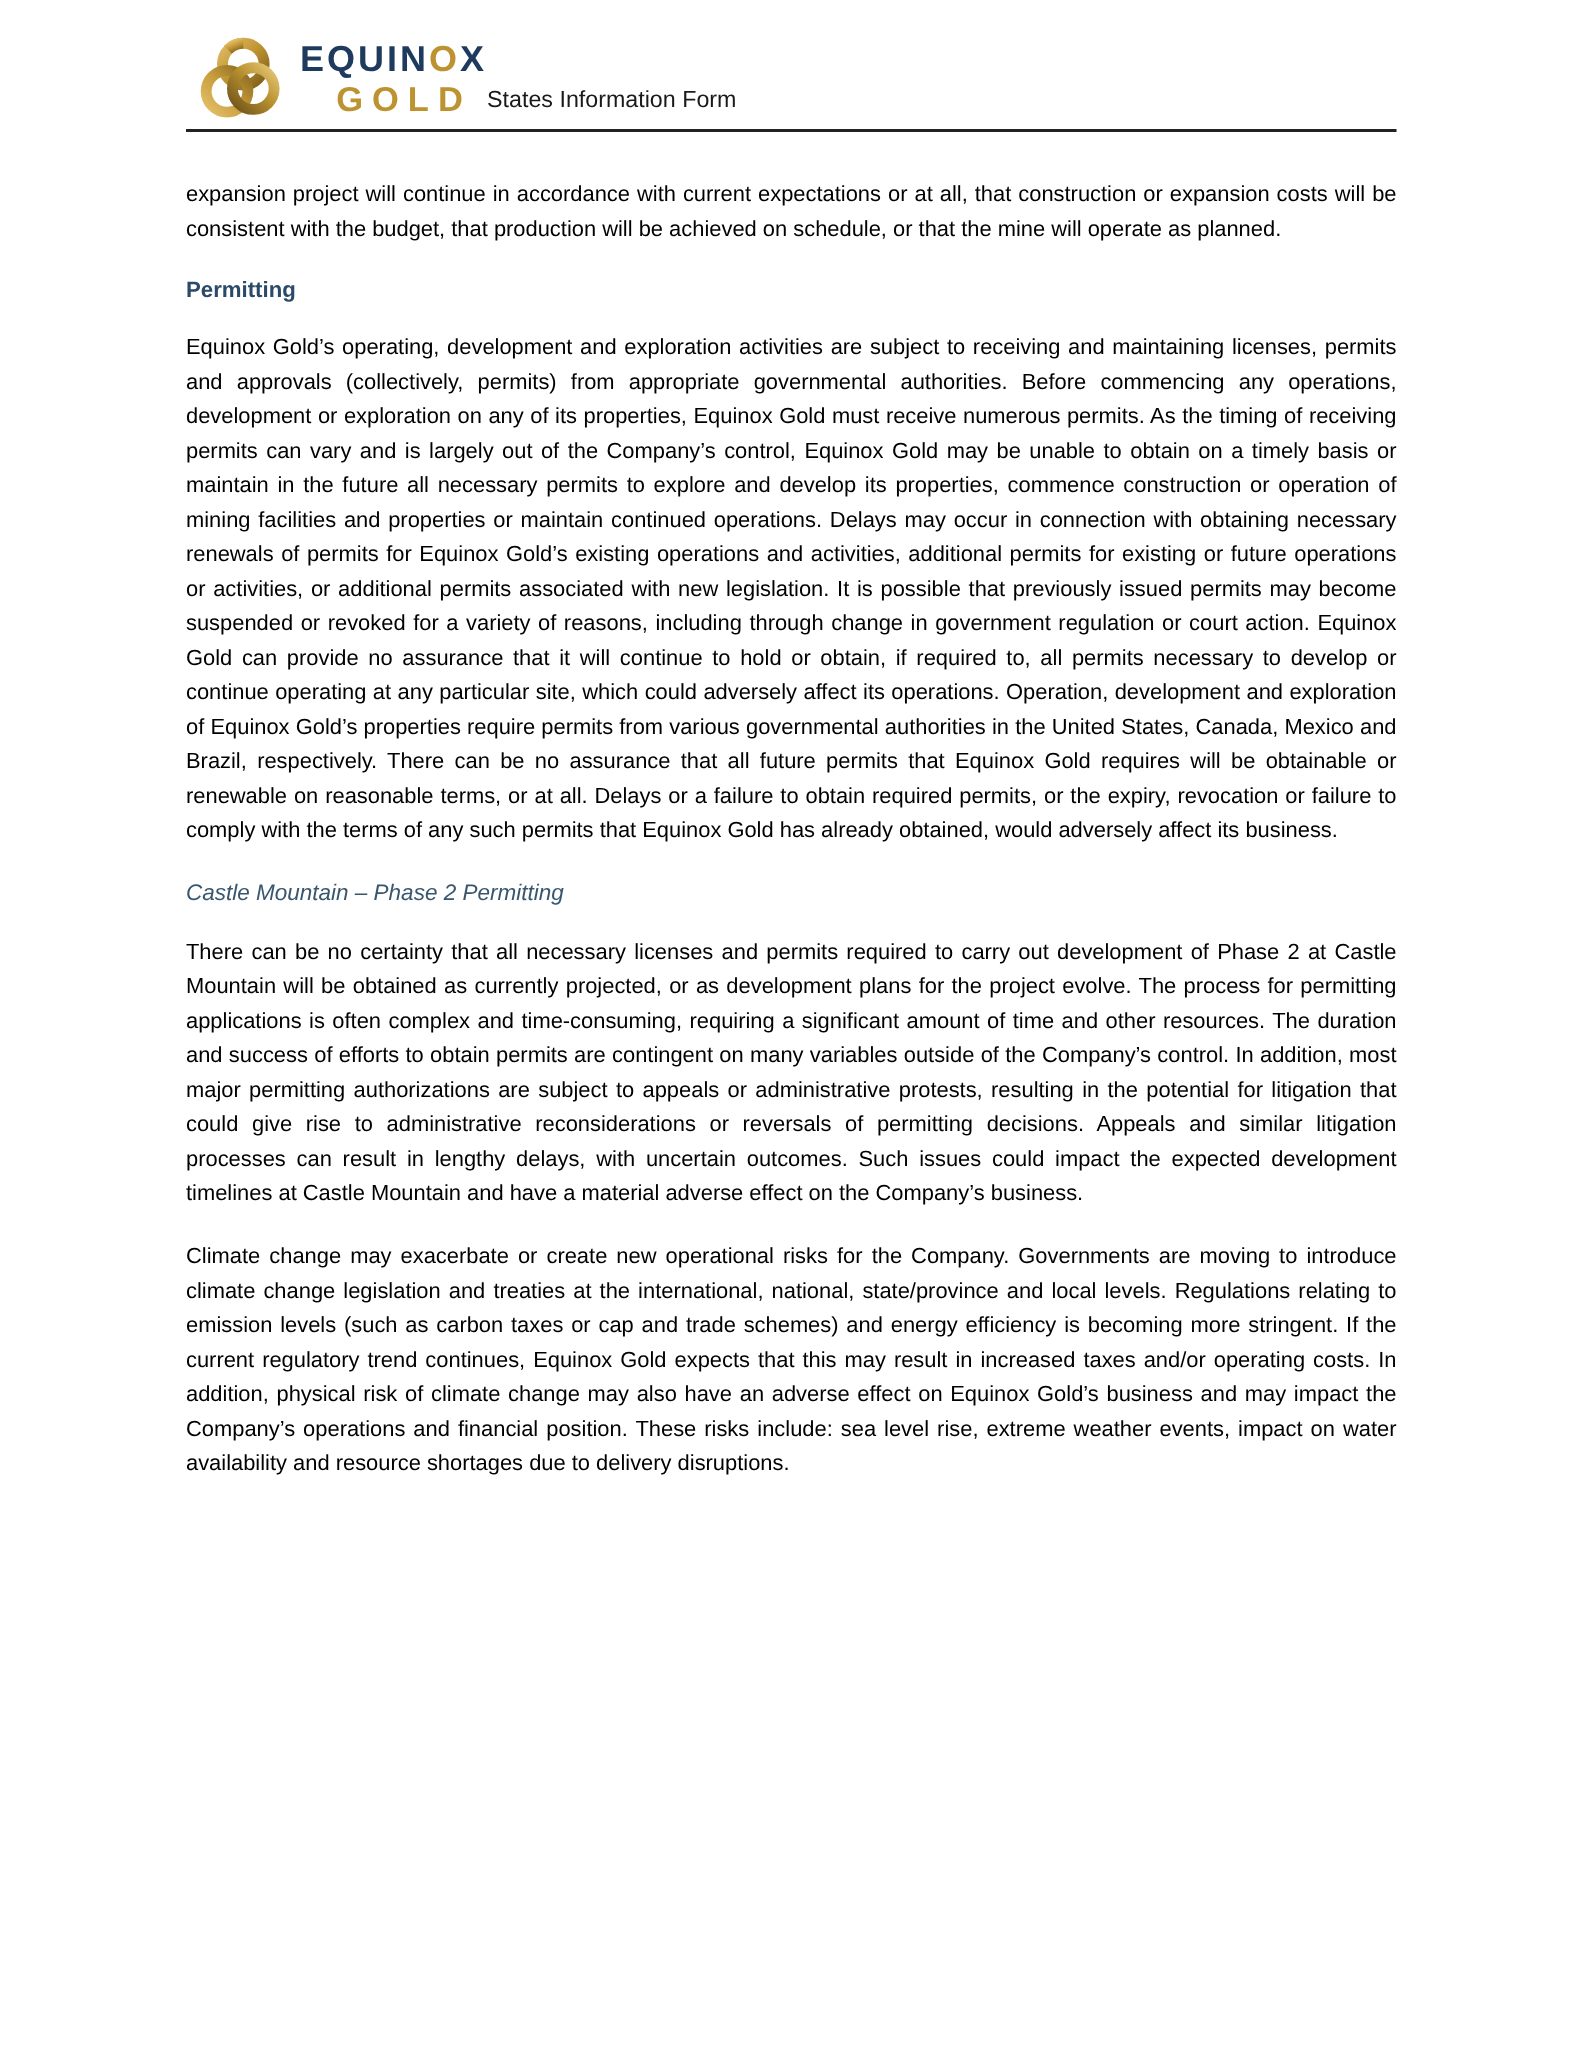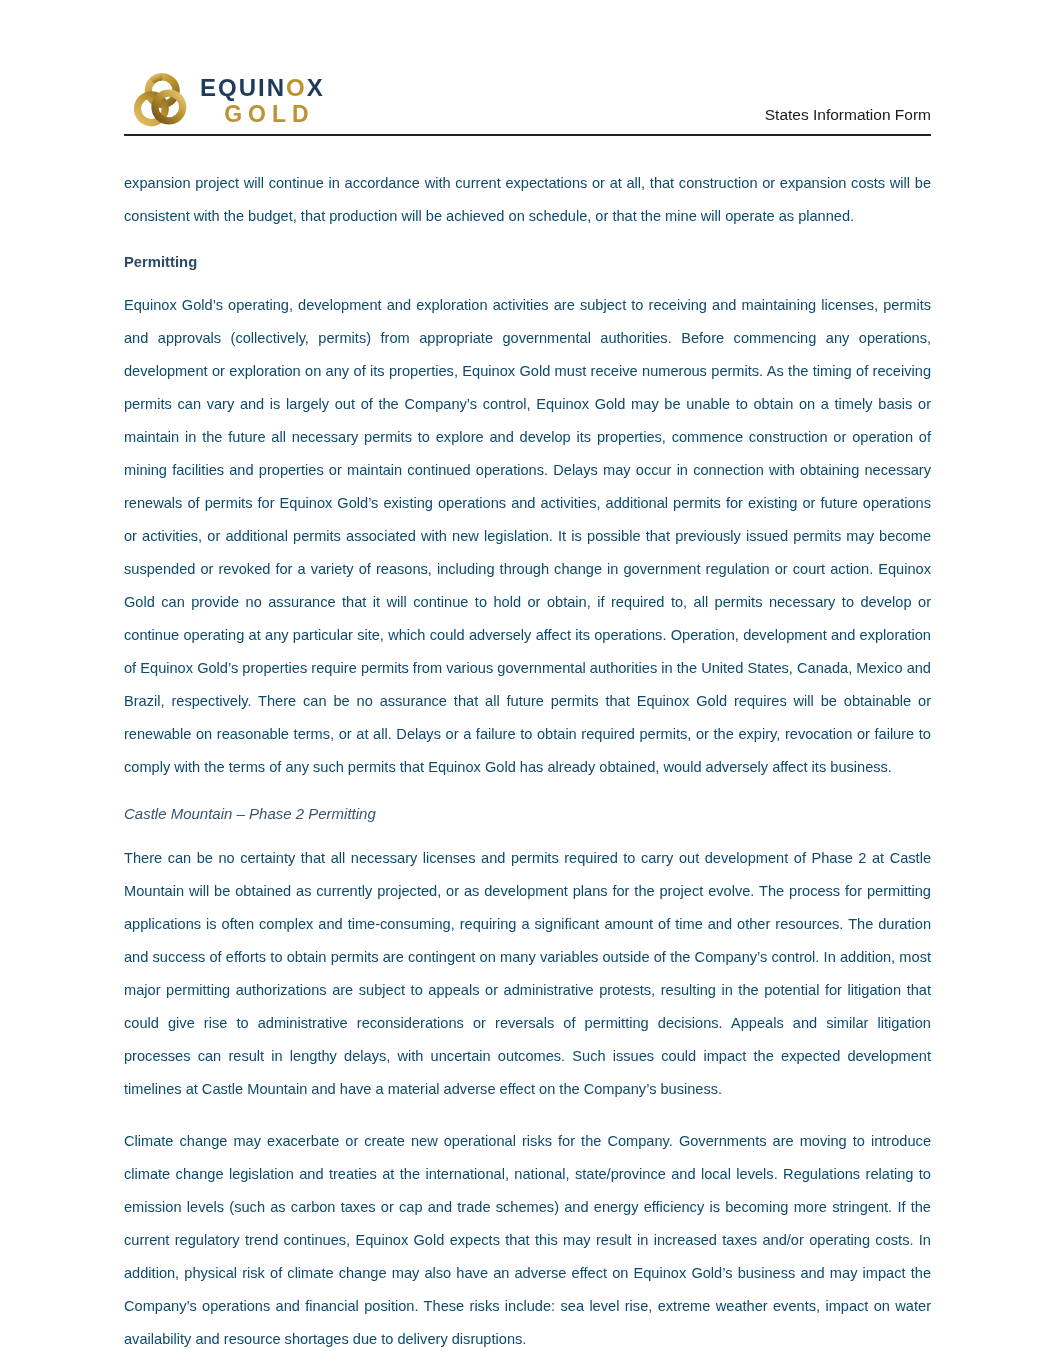--- a/index.html
+++ b/index.html
@@ -15,23 +15,23 @@
     overflow: hidden;
   }
 
   .content {
     padding: 0 124px;
   }
 
   
   .header {
     display: flex;
-    justify-content: space-between;
+    justify-content: flex-start;
     align-items: flex-end;
-    padding-top: 72px;
+    padding-top: 24px;
   }
   .logo {
     display: flex;
     align-items: center;
     gap: 8px;
     margin-left: 6px;
   }
   .logo-knot { display: block; }
   .logo-text {
     text-align: center;
@@ -59,22 +59,22 @@
   }
   .header-rule {
     border-top: 2px solid #222222;
     margin-top: 4px;
   }
 
   
   .main { padding-top: 12px; }
   .main p {
     font-size: 14.6px;
-    line-height: 33px;
-    color: #0c4a6e;
+    line-height: 23px;
+    color: #000000;
     text-align: justify;
     margin: 19px 0;
   }
   .main p.spaced { margin-top: 20px; }
   .main h2 {
     font-size: 14.8px;
     font-weight: 700;
     color: var(--heading-blue, #2b4a68);
     margin: 21px 0 14px 0;
   }

